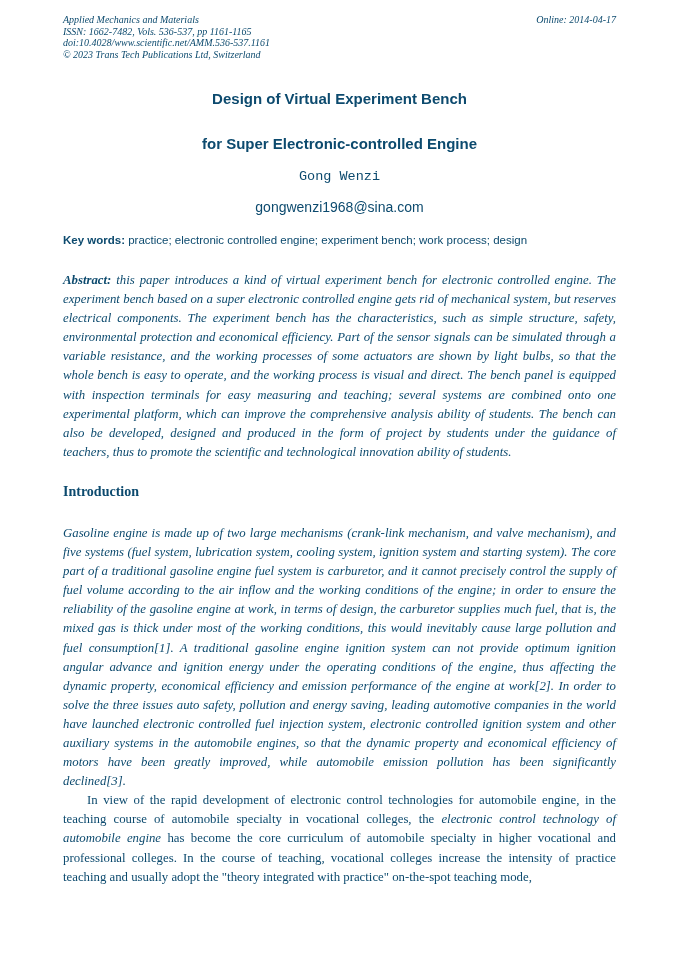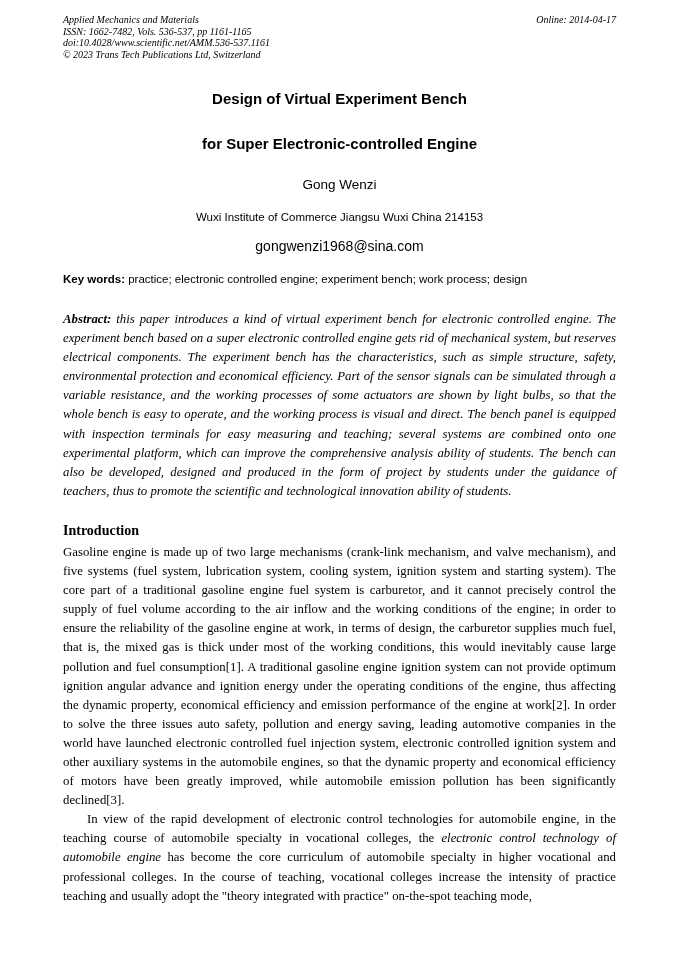--- a/index.html
+++ b/index.html
@@ -4,21 +4,21 @@
 <style>
   html, body { margin: 0; padding: 0; background: #ffffff; }
   .page {
     width: 678px;
     height: 959px;
     background: #ffffff;
     position: relative;
     overflow: hidden;
     box-sizing: border-box;
     padding: 14px 62px 8px 63px;
-    color: #000000;
+    color: #0c4a6e;
   }
   
   .hdr {
     display: flex;
     justify-content: space-between;
     align-items: flex-start;
     font-family: "Liberation Serif", "DejaVu Serif", serif;
     font-style: italic;
     font-size: 10px;
     line-height: 11.5px;
@@ -30,23 +30,23 @@
     text-align: center;
     font-family: "Liberation Sans", "DejaVu Sans", sans-serif;
     font-weight: bold;
     font-size: 15px;
     line-height: 18px;
   }
   .title-1 { margin-top: 30px; }
   .title-2 { margin-top: 27px; }
   .author-name {
     text-align: center;
-    font-family: Liberation Sans, sans-serif;
+    font-family: Liberation Mono, monospace;
     font-size: 13.5px;
-    margin-top: 24px;
+    margin-top: 16px;
   }
   .affiliation {
     text-align: center;
     font-family: "Liberation Sans", "DejaVu Sans", sans-serif;
     font-size: 11.5px;
     margin-top: 19px;
   }
   .email {
     text-align: center;
     font-family: "Liberation Sans", "DejaVu Sans", sans-serif;
@@ -68,21 +68,21 @@
     text-align: justify;
     margin: 0;
   }
   .abstract { margin-top: 25px; font-style: italic; }
   .section-heading {
     font-family: "Liberation Serif", "DejaVu Serif", serif;
     font-size: 14px;
     font-weight: bold;
     margin-top: 22px;
   }
-  .first-par { margin-top: 4px; }
+  .first-par { margin-top: 24px; font-style: italic; }
   .indent-par { text-indent: 24px; }
   .ital { font-style: italic; }
 </style>
 </head>
 <body>
 
 <div class="page">
 
   <div class="hdr">
     <div class="hdr-left">
@@ -91,21 +91,20 @@
       <div>doi:10.4028/www.scientific.net/AMM.536-537.1161</div>
       <div>© 2023 Trans Tech Publications Ltd, Switzerland</div>
     </div>
     <div class="hdr-right">Online: 2014-04-17</div>
   </div>
 
   <div class="title-line title-1">Design of Virtual Experiment Bench</div>
   <div class="title-line title-2">for Super Electronic-controlled Engine</div>
 
   <div class="author-name">Gong Wenzi</div>
-  <div class="affiliation">Wuxi Institute of Commerce Jiangsu Wuxi China 214153</div>
   <div class="email">gongwenzi1968@sina.com</div>
 
   <div class="keywords">
     <b>Key words:</b>
     <span>practice; electronic controlled engine; experiment bench; work process; design</span>
   </div>
 
   <p class="serif-par abstract">
     <b>Abstract:</b>
     <span>this paper introduces a kind of virtual experiment bench for electronic controlled engine. The experiment bench based on a super electronic controlled engine gets rid of mechanical system, but reserves electrical components. The experiment bench has the characteristics, such as simple structure, safety, environmental protection and economical efficiency. Part of the sensor signals can be simulated through a variable resistance, and the working processes of some actuators are shown by light bulbs, so that the whole bench is easy to operate, and the working process is visual and direct. The bench panel is equipped with inspection terminals for easy measuring and teaching; several systems are combined onto one experimental platform, which can improve the comprehensive analysis ability of students. The bench can also be developed, designed and produced in the form of project by students under the guidance of teachers, thus to promote the scientific and technological innovation ability of students.</span>

